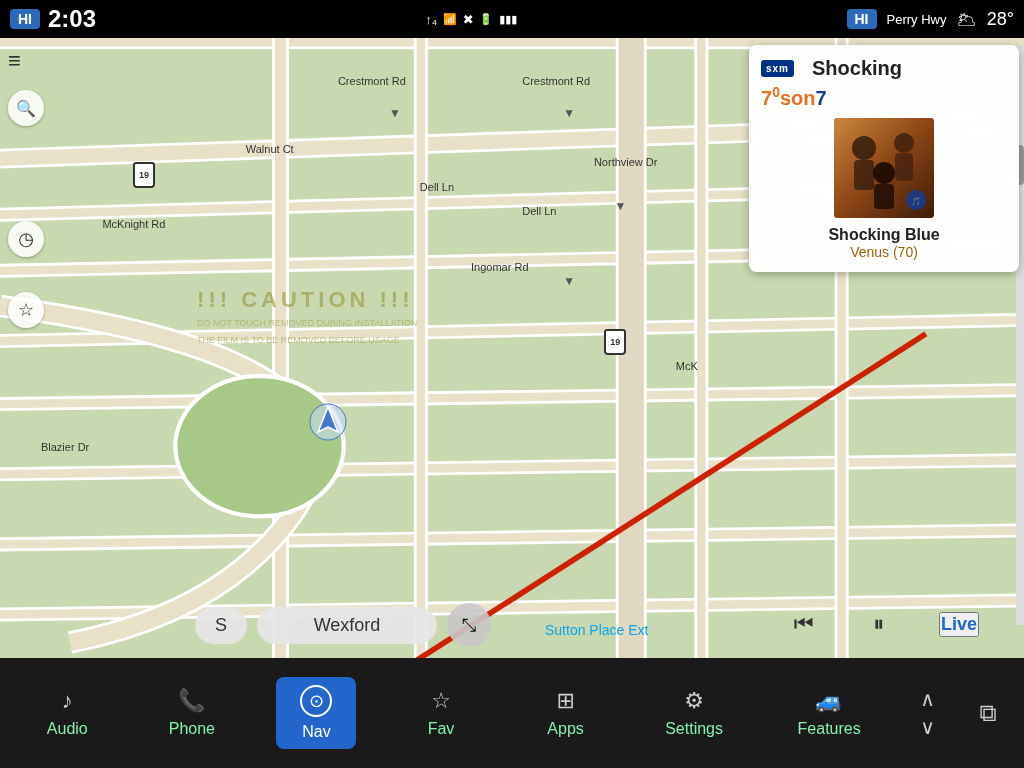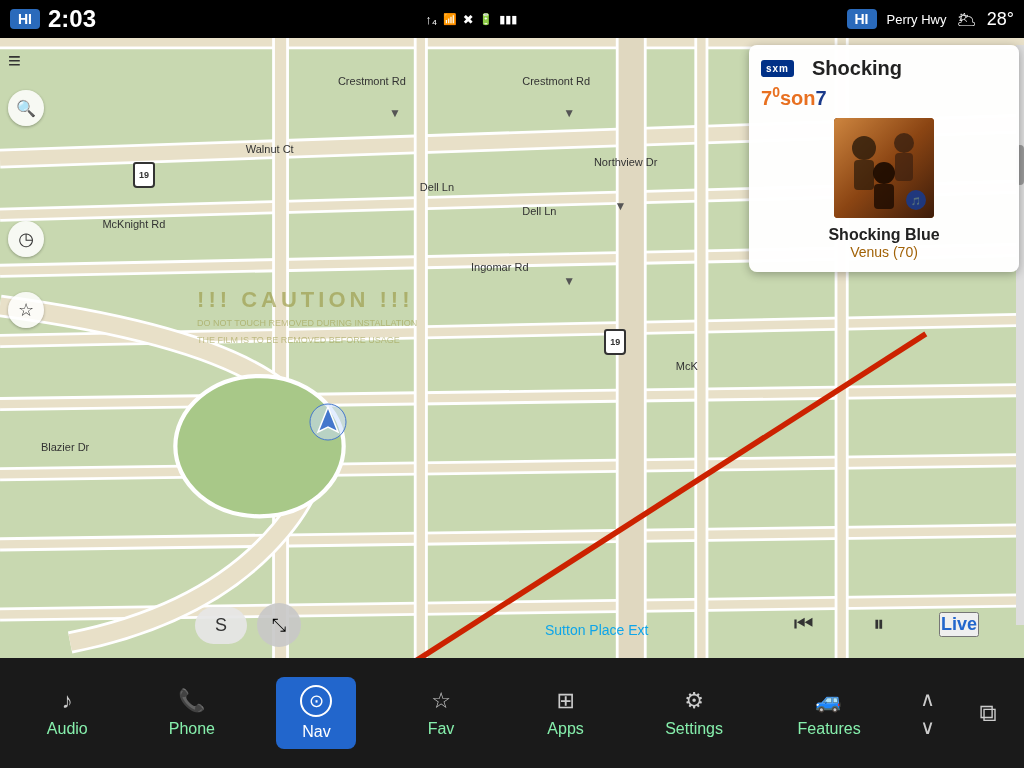--- a/index.html
+++ b/index.html
@@ -522,20 +522,23 @@
     </div>
     <div class="map-control-btn" style="margin-top:20px">
       <span style="font-size:18px">☆</span>
     </div>
   </div>
 
   <div id="dest-bar">
     <div class="dest-btn" style="min-width:50px;justify-content:center">
       <span>S</span>
     </div>
+    <div class="dest-btn" style="min-width:180px;justify-content:center">
+      <span>Wexford</span>
+    </div>
     <div class="dest-expand-btn">
       <span>⤡</span>
     </div>
   </div>
 
   <div class="dest-street">Sutton Place Ext</div>
 
   <div id="panel-scrollbar">
     <div class="scrollbar-thumb"></div>
   </div>

